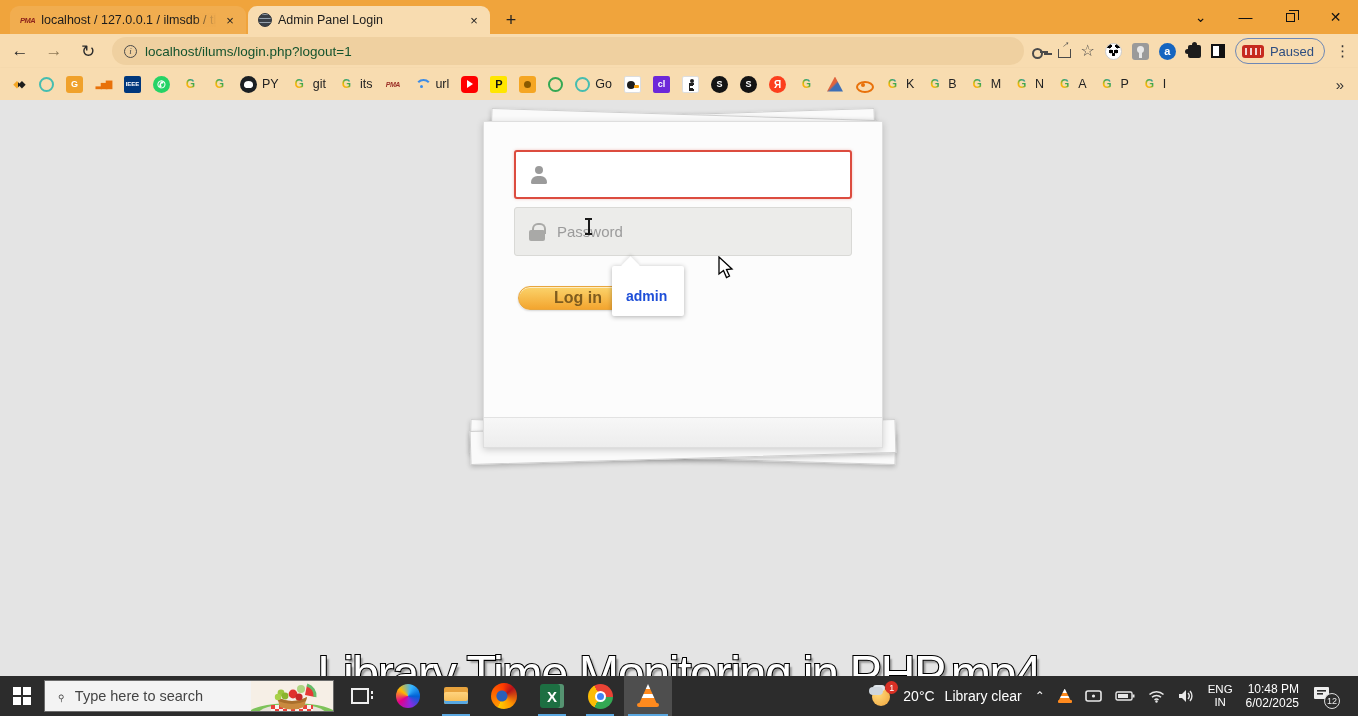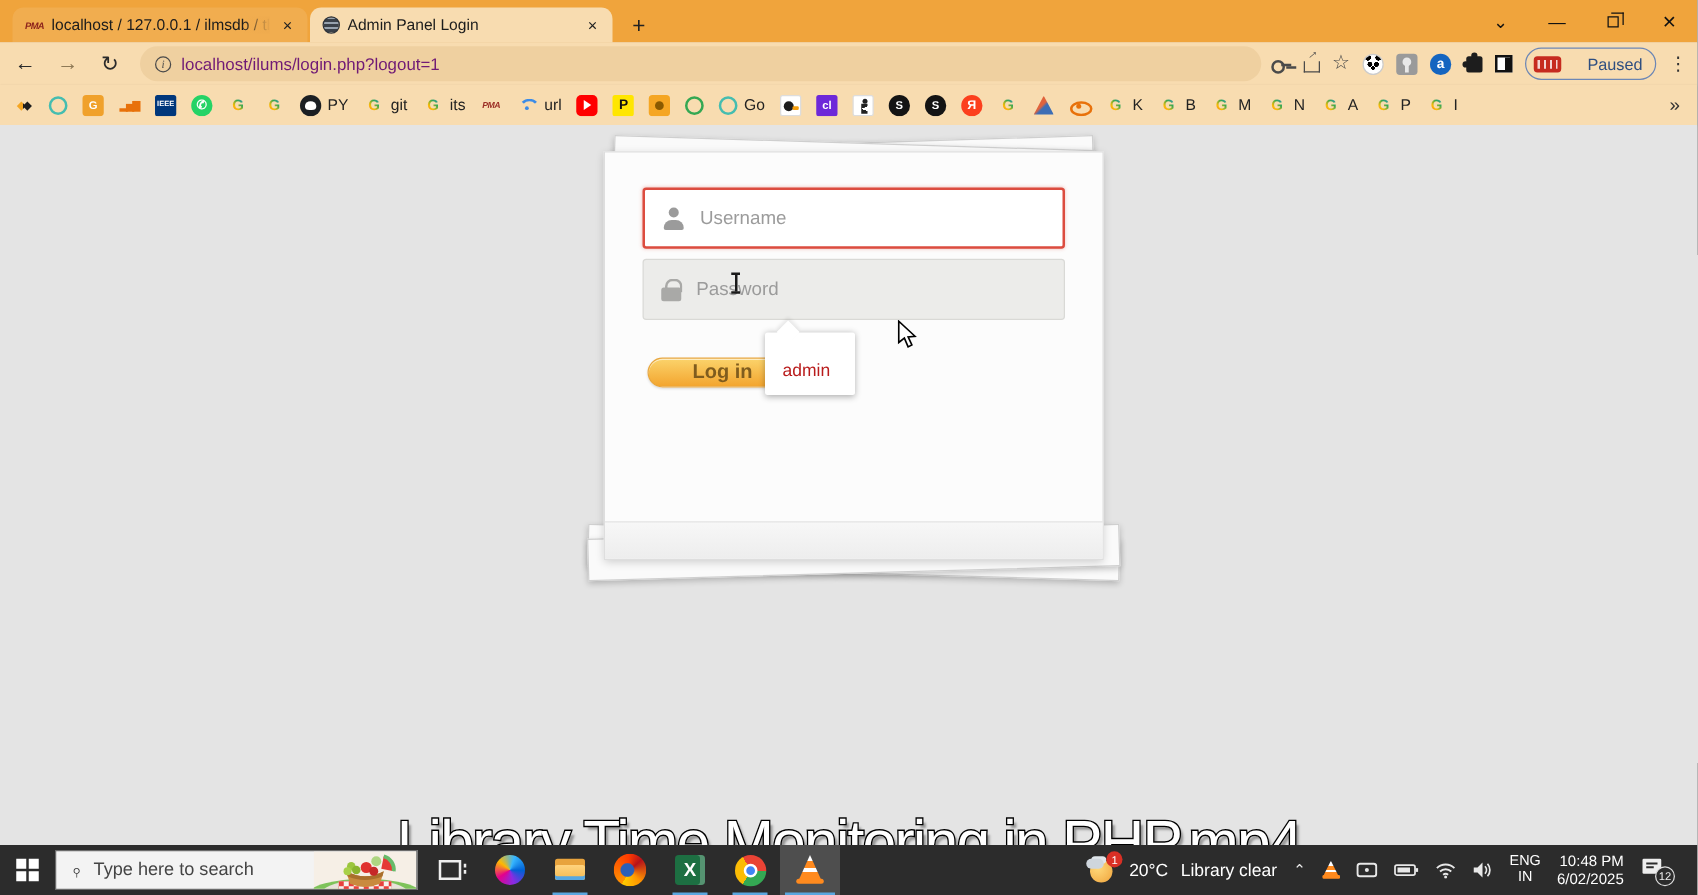--- a/index.html
+++ b/index.html
@@ -21,42 +21,42 @@
   .wctrls{position:absolute;right:0;top:0;height:34px;display:flex;align-items:center;}
   .wc{width:45px;height:34px;display:flex;align-items:center;justify-content:center;color:#111;font-size:14px;}
   .wc-restore i{display:block;width:9px;height:9px;border:1.5px solid #111;position:relative;}
   .wc-restore i::before{content:"";position:absolute;left:2px;top:-4px;width:9px;height:9px;border:1.5px solid #111;border-left:none;border-bottom:none;}
 
   .toolbar{position:absolute;left:0;top:34px;width:100%;height:34px;background:#F8DCB0;display:flex;align-items:center;}
   .navbtn{width:28px;height:28px;margin-left:6px;display:flex;align-items:center;justify-content:center;font-size:17px;color:#2b2b2b;border-radius:50%;}
   .navbtn.fwd{color:#8f7a56;}
   .urlpill{flex:1;height:28px;margin:0 8px 0 10px;background:#EFD0A0;border-radius:14px;display:flex;align-items:center;padding:0 12px;}
   .info-ic{width:13px;height:13px;border:1.2px solid #4a4a4a;border-radius:50%;font-size:9px;color:#4a4a4a;display:flex;align-items:center;justify-content:center;margin-right:8px;font-style:italic;font-family:"Liberation Serif",serif;}
-  .url-text{font-size:13.5px;color:#701a75;}
+  .url-text{font-size:13.5px;color:#14532d;}
   .tb-right{display:flex;align-items:center;gap:10px;padding-right:8px;}
   .key-ic{width:16px;height:16px;position:relative;}
   .key-ic::before{content:"";position:absolute;left:0;top:5px;width:7px;height:7px;border:2px solid #4a4a4a;border-radius:50%;}
   .key-ic::after{content:"";position:absolute;left:8px;top:8px;width:8px;height:2px;background:#4a4a4a;box-shadow:4px 2px 0 -0px #4a4a4a;}
   .share-ic{width:13px;height:9px;border:1.5px solid #4a4a4a;border-top:none;position:relative;margin-top:5px;}
   .share-ic::after{content:"→";position:absolute;left:0px;top:-12px;font-size:11px;color:#4a4a4a;transform:rotate(-40deg);}
   .star-ic{font-size:16px;color:#4a4a4a;line-height:1;}
   .ext-panda{width:17px;height:17px;border-radius:50%;background:radial-gradient(circle at 22% 14%,#000 2.3px,transparent 2.5px),radial-gradient(circle at 78% 14%,#000 2.3px,transparent 2.5px),radial-gradient(circle at 33% 50%,#000 1.9px,transparent 2.1px),radial-gradient(circle at 67% 50%,#000 1.9px,transparent 2.1px),radial-gradient(circle at 50% 70%,#000 1.4px,transparent 1.6px),#fff;border:1px solid #ccc;}
   .ext-person{width:17px;height:17px;border-radius:3px;background:#9a9a9a;position:relative;}
   .ext-person::before{content:"";position:absolute;left:5px;top:3px;width:7px;height:7px;border-radius:50%;background:#e8e8e8;}
   .ext-person::after{content:"";position:absolute;left:7px;top:8px;width:3px;height:7px;background:#e8e8e8;}
   .ext-a{width:17px;height:17px;border-radius:50%;background:#1565C0;color:#fff;font-weight:bold;font-size:11px;display:flex;align-items:center;justify-content:center;}
   .ext-puzzle{width:13px;height:13px;background:#1d1d1d;border-radius:2px;position:relative;margin-left:2px;}
   .ext-puzzle::before{content:"";position:absolute;top:-3px;left:4px;width:5px;height:5px;border-radius:50%;background:#1d1d1d;}
   .ext-puzzle::after{content:"";position:absolute;left:-3px;top:4px;width:5px;height:5px;border-radius:50%;background:#1d1d1d;}
   .sidepanel-ic{width:14px;height:14px;border:2px solid #111;position:relative;background:#fff;}
   .sidepanel-ic::after{content:"";position:absolute;right:0;top:0;bottom:0;width:4px;background:#111;}
   .profile-chip{height:26px;border:1.5px solid #6d87b5;border-radius:13px;display:flex;align-items:center;padding:0 10px 0 6px;gap:6px;}
   .chip-avatar{width:22px;height:13px;border-radius:3px;background:#c62a1f;position:relative;}
   .chip-avatar::after{content:"";position:absolute;inset:3px 3px;background:repeating-linear-gradient(90deg,#fff 0 2px,transparent 2px 5px);opacity:.8;}
-  .chip-label{font-size:13px;color:#2e4e80;margin-left:15px;}
+  .chip-label{font-size:13px;color:#2e4e80;}
   .dots-ic{font-size:15px;color:#333;letter-spacing:0;}
 
   .bookmarksbar{position:absolute;left:0;top:68px;width:100%;height:32px;background:#F8DCB0;display:flex;align-items:center;padding:0 10px;box-shadow:0 1px 2px rgba(0,0,0,0.18);}
   .bm-list{display:flex;align-items:center;gap:12px;flex:1;overflow:hidden;}
   .bm-item{display:flex;align-items:center;gap:5px;flex:0 0 auto;}
   .bm-label{font-size:12.5px;color:#222;}
   .bm-ic{width:17px;height:17px;display:flex;align-items:center;justify-content:center;flex:0 0 auto;font-weight:bold;}
   .ic-google{border-radius:50%;background:#fff;font-size:12px;font-weight:bold;color:#4285F4;background:linear-gradient(45deg,#EA4335 15%,#FBBC05 40%,#34A853 60%,#4285F4 85%);-webkit-background-clip:text;background-clip:text;color:transparent;text-shadow:none;}
   .ic-diamonds{background:linear-gradient(90deg,#F5A623 50%,#1d1d1d 50%);-webkit-background-clip:text;background-clip:text;color:transparent;font-size:9px;letter-spacing:-2px;}
   .ic-diamonds::before{content:"◆◆";}
@@ -115,21 +115,21 @@
   .person-ic::before{content:"";position:absolute;left:5px;top:0;width:8px;height:8px;border-radius:50%;background:#9B9B9B;}
   .person-ic::after{content:"";position:absolute;left:1px;bottom:0;width:16px;height:8px;border-radius:8px 8px 2px 2px;background:#9B9B9B;}
   .lock-ic{width:16px;height:18px;position:relative;}
   .lock-ic::before{content:"";position:absolute;left:3px;top:0;width:10px;height:9px;border:2.5px solid #A9A9A7;border-bottom:none;border-radius:6px 6px 0 0;}
   .lock-ic::after{content:"";position:absolute;left:0;top:7px;width:16px;height:11px;background:#A9A9A7;border-radius:2px;}
   .field input{border:none;outline:none;background:transparent;font-size:15px;color:#555;flex:1;font-family:"Liberation Sans",sans-serif;}
   .field input::placeholder{color:#9B9B9B;opacity:1;}
   .login-btn{margin-top:30px;margin-left:4px;width:120px;height:24px;border-radius:17px;border:1px solid #E8A63E;background:linear-gradient(#FBD36B,#F3A52F);color:#7F5C1E;font-size:16px;font-weight:bold;font-family:"Liberation Sans",sans-serif;box-shadow:inset 0 1px 0 rgba(255,255,255,0.6),0 1px 2px rgba(0,0,0,0.15);}
   .autofill-pop{position:absolute;left:612px;top:166px;width:72px;height:50px;background:#fff;border-radius:2px;box-shadow:0 1px 5px rgba(0,0,0,0.3);z-index:30;}
   .autofill-pop::before{content:"";position:absolute;top:-7px;left:12px;width:13px;height:13px;background:#fff;transform:rotate(45deg);box-shadow:-2px -2px 3px rgba(0,0,0,0.08);}
-  .autofill-item{position:absolute;left:14px;top:22px;font-size:14px;color:#b91c1c;}
+  .autofill-item{position:absolute;left:14px;top:22px;font-size:14px;color:#1d4ed8;font-weight:bold;}
   .cursor-arrow{position:absolute;left:716px;top:156px;z-index:40;}
   .cursor-ibeam{position:absolute;left:585px;top:118px;width:7px;height:17px;z-index:35;}
   .cursor-ibeam::before{content:"";position:absolute;left:3px;top:2px;bottom:2px;width:1.6px;background:#1a1a1a;}
   .cursor-ibeam::after{content:"";position:absolute;left:0;top:0;width:7px;height:2px;background:#1a1a1a;box-shadow:0 15px 0 #1a1a1a;}
   .video-title{position:absolute;left:0;top:545px;width:100%;text-align:center;font-size:50px;color:#fff;letter-spacing:-1.5px;-webkit-text-stroke:2.2px #000;paint-order:stroke fill;text-shadow:3px 3px 2px rgba(0,0,0,0.35);transform:scaleX(0.97);white-space:nowrap;}
 
   
   .taskbar{position:absolute;left:0;bottom:0;width:100%;height:40px;background:#2C2C2C;display:flex;align-items:stretch;color:#fff;}
   .startbtn{width:44px;display:flex;align-items:center;justify-content:center;}
   .win-logo{display:grid;grid-template-columns:8px 8px;grid-template-rows:8px 8px;gap:1.5px;}
@@ -353,21 +353,20 @@
   <div class="page">
     <div class="card-wrap">
       <div class="sheet ta"></div>
       <div class="sheet tb2"></div>
       <div class="sheet ba"></div>
       <div class="sheet bb"></div>
       <div class="card">
         <div class="card-main">
           <div class="field field-user">
             <span class="person-ic"></span>
-            <input type="text" placeholder="Username" style="">
           </div>
           <div class="field field-pass">
             <span class="lock-ic"></span>
             <input type="password" placeholder="Password" style="">
           </div>
           <button class="login-btn">Log in</button>
         </div>
         <div class="card-footer"></div>
       </div>
     </div>

